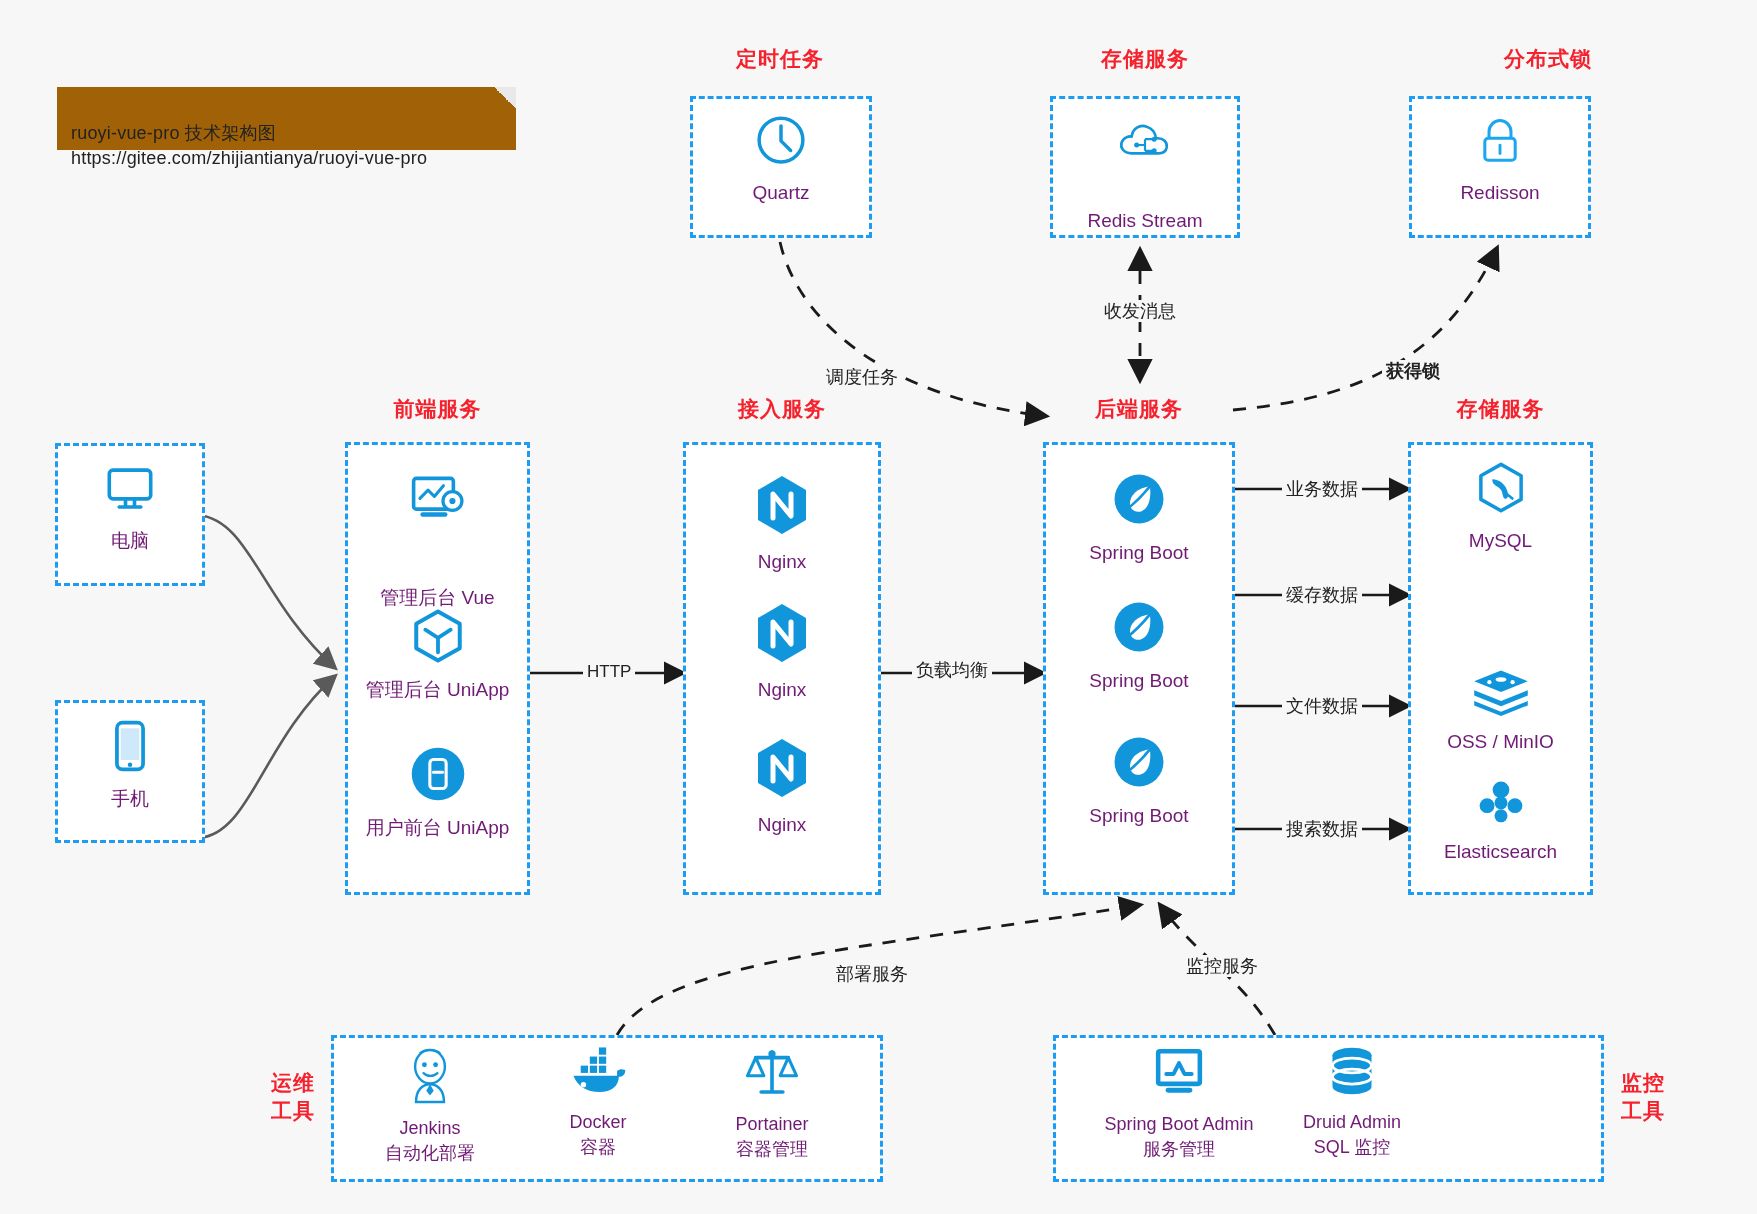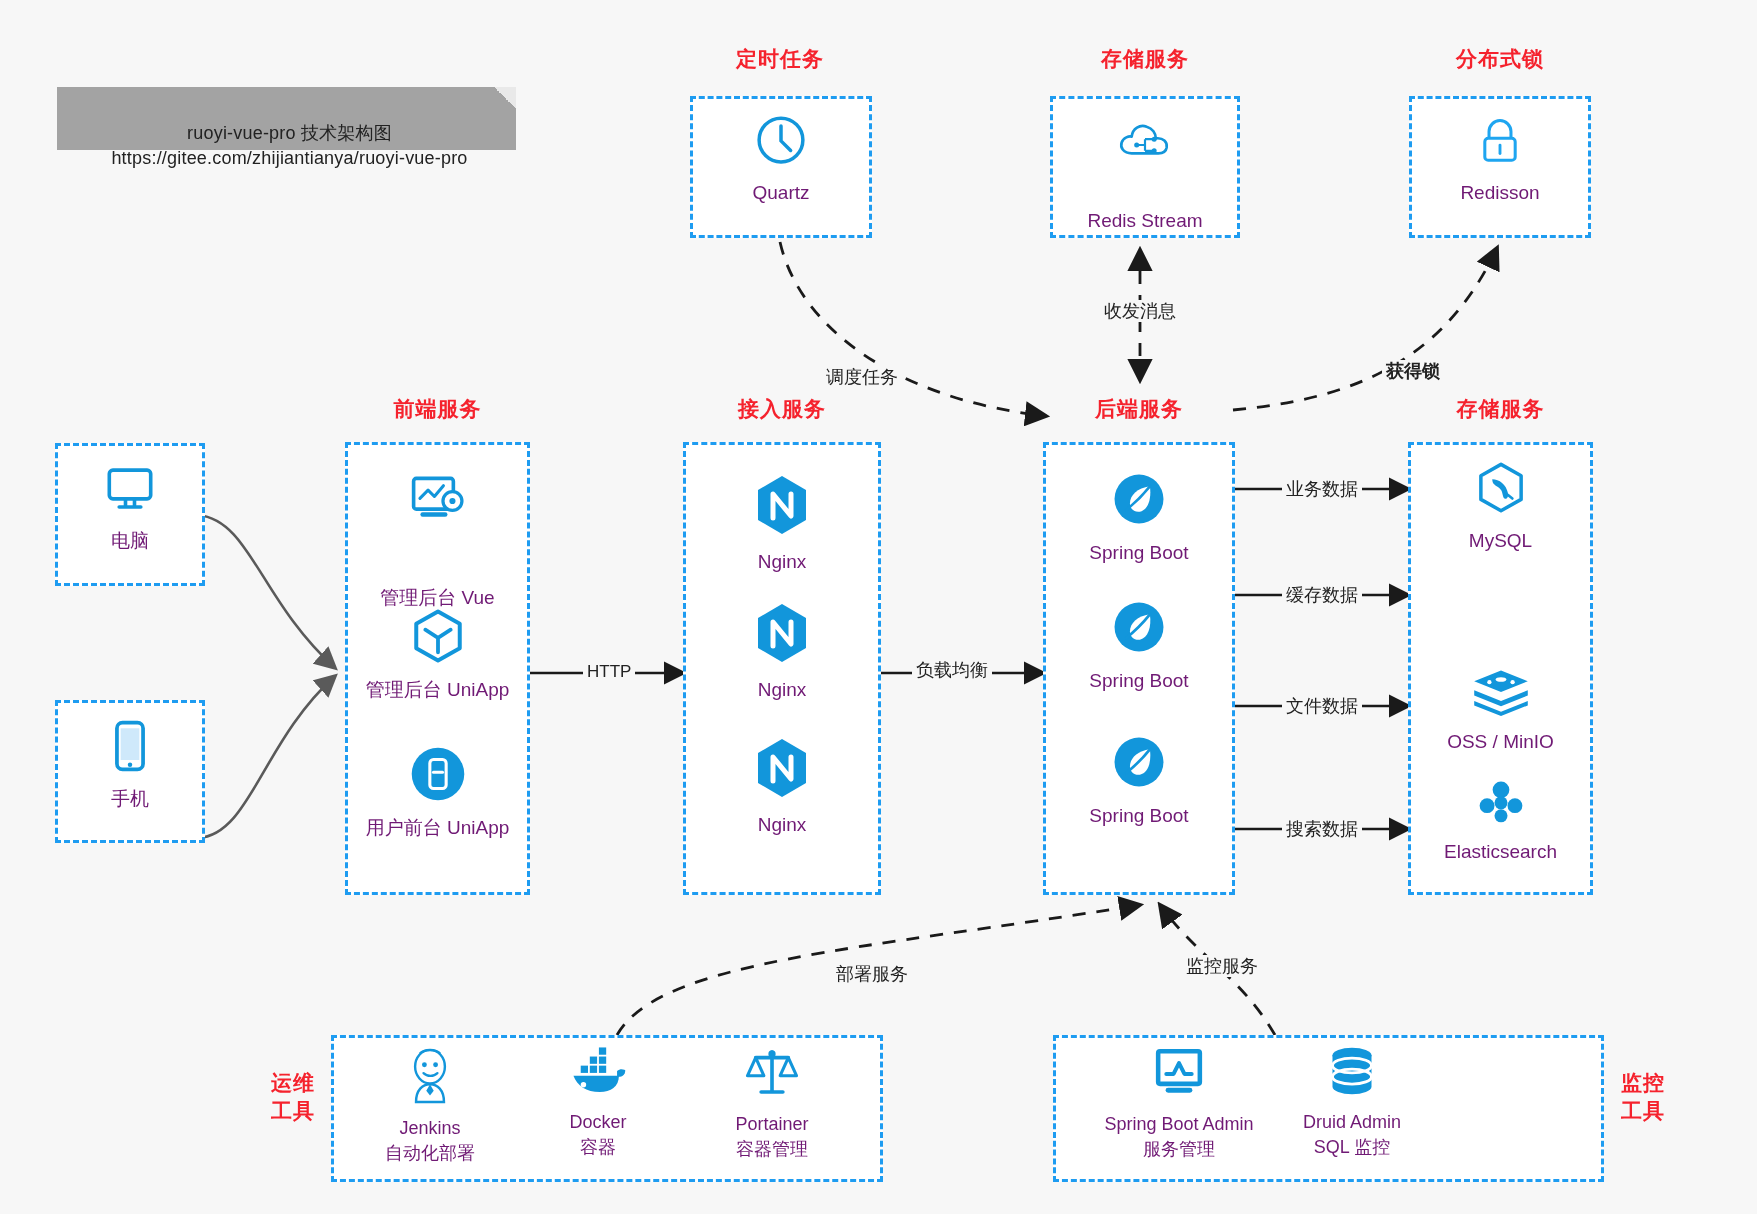--- a/index.html
+++ b/index.html
@@ -7,25 +7,24 @@
     width: 1757px; height: 1214px;
     background: #f7f7f7;
     font-family: "Liberation Sans", "DejaVu Sans", sans-serif;
     overflow: hidden;
   }
   #stage { position: relative; width: 1757px; height: 1214px; }
 
   
   .note {
     position: absolute; left: 57px; top: 87px; width: 459px; height: 63px;
-    background: #a3a3a3; color: #222; font-size: 18px; line-height: 25px;
+    background: #a16207; color: #222; font-size: 18px; line-height: 25px;
     padding: 9px 8px 0 14px;
     white-space: pre-line;
     letter-spacing: .2px;
-    text-align: center;
   }
   .note-fold {
     position: absolute; right: 0; top: 0; width: 22px; height: 22px;
     background: linear-gradient(225deg, #e9e9e9 0 50%, transparent 50% 100%);
   }
 
   
   .grp-title {
     position: absolute; color: #f5222d; font-weight: bold; font-size: 21px;
     text-align: center; letter-spacing: 1px; white-space: pre-line; line-height: 28px;
@@ -135,21 +134,21 @@
         <path d="M20 48 C10 48 6 41 8 35 C10 29 17 27 20 28 C21 18 30 13 38 16 C45 18 49 24 49 30 C58 29 63 34 62 41 C61 47 56 48 52 48 Z" fill="none" stroke="#1296db" stroke-width="3.2" stroke-linejoin="round"></path>
         <path d="M28 38 L36 38 M36 31 L36 45 M36 31 L45 31 M36 45 L45 45" stroke="#1296db" stroke-width="2.6" fill="none"></path>
         <circle cx="26" cy="38" r="3" fill="#1296db"></circle>
         <circle cx="47" cy="31" r="3" fill="#1296db"></circle>
         <circle cx="47" cy="45" r="3" fill="#1296db"></circle>
       </svg>
     </span>
     <span class="cap">Redis Stream</span>
   </div>
 
-  <div class="grp-title" style="left:1409px; top:45px; width:182px;">分布式锁</div>
+  <div class="grp-title" style="left:1457px; top:45px; width:182px;">分布式锁</div>
   <div class="dbox" style="left:1409px; top:96px; width:182px; height:142px;"></div>
   <div class="node" style="left:1409px; top:112px; width:182px;">
     <span class="ico">
       <svg width="54" height="56" viewBox="0 0 64 64">
         <path d="M19 30 L19 22 A13 13 0 0 1 45 22 L45 30" fill="none" stroke="#1ea5f0" stroke-width="3.6"></path>
         <rect x="14" y="30" width="36" height="26" rx="4" fill="none" stroke="#1ea5f0" stroke-width="3.6"></rect>
         <path d="M32 38 L32 48" stroke="#1ea5f0" stroke-width="3.4" stroke-linecap="round"></path>
       </svg>
     </span>
     <span class="cap">Redisson</span>

